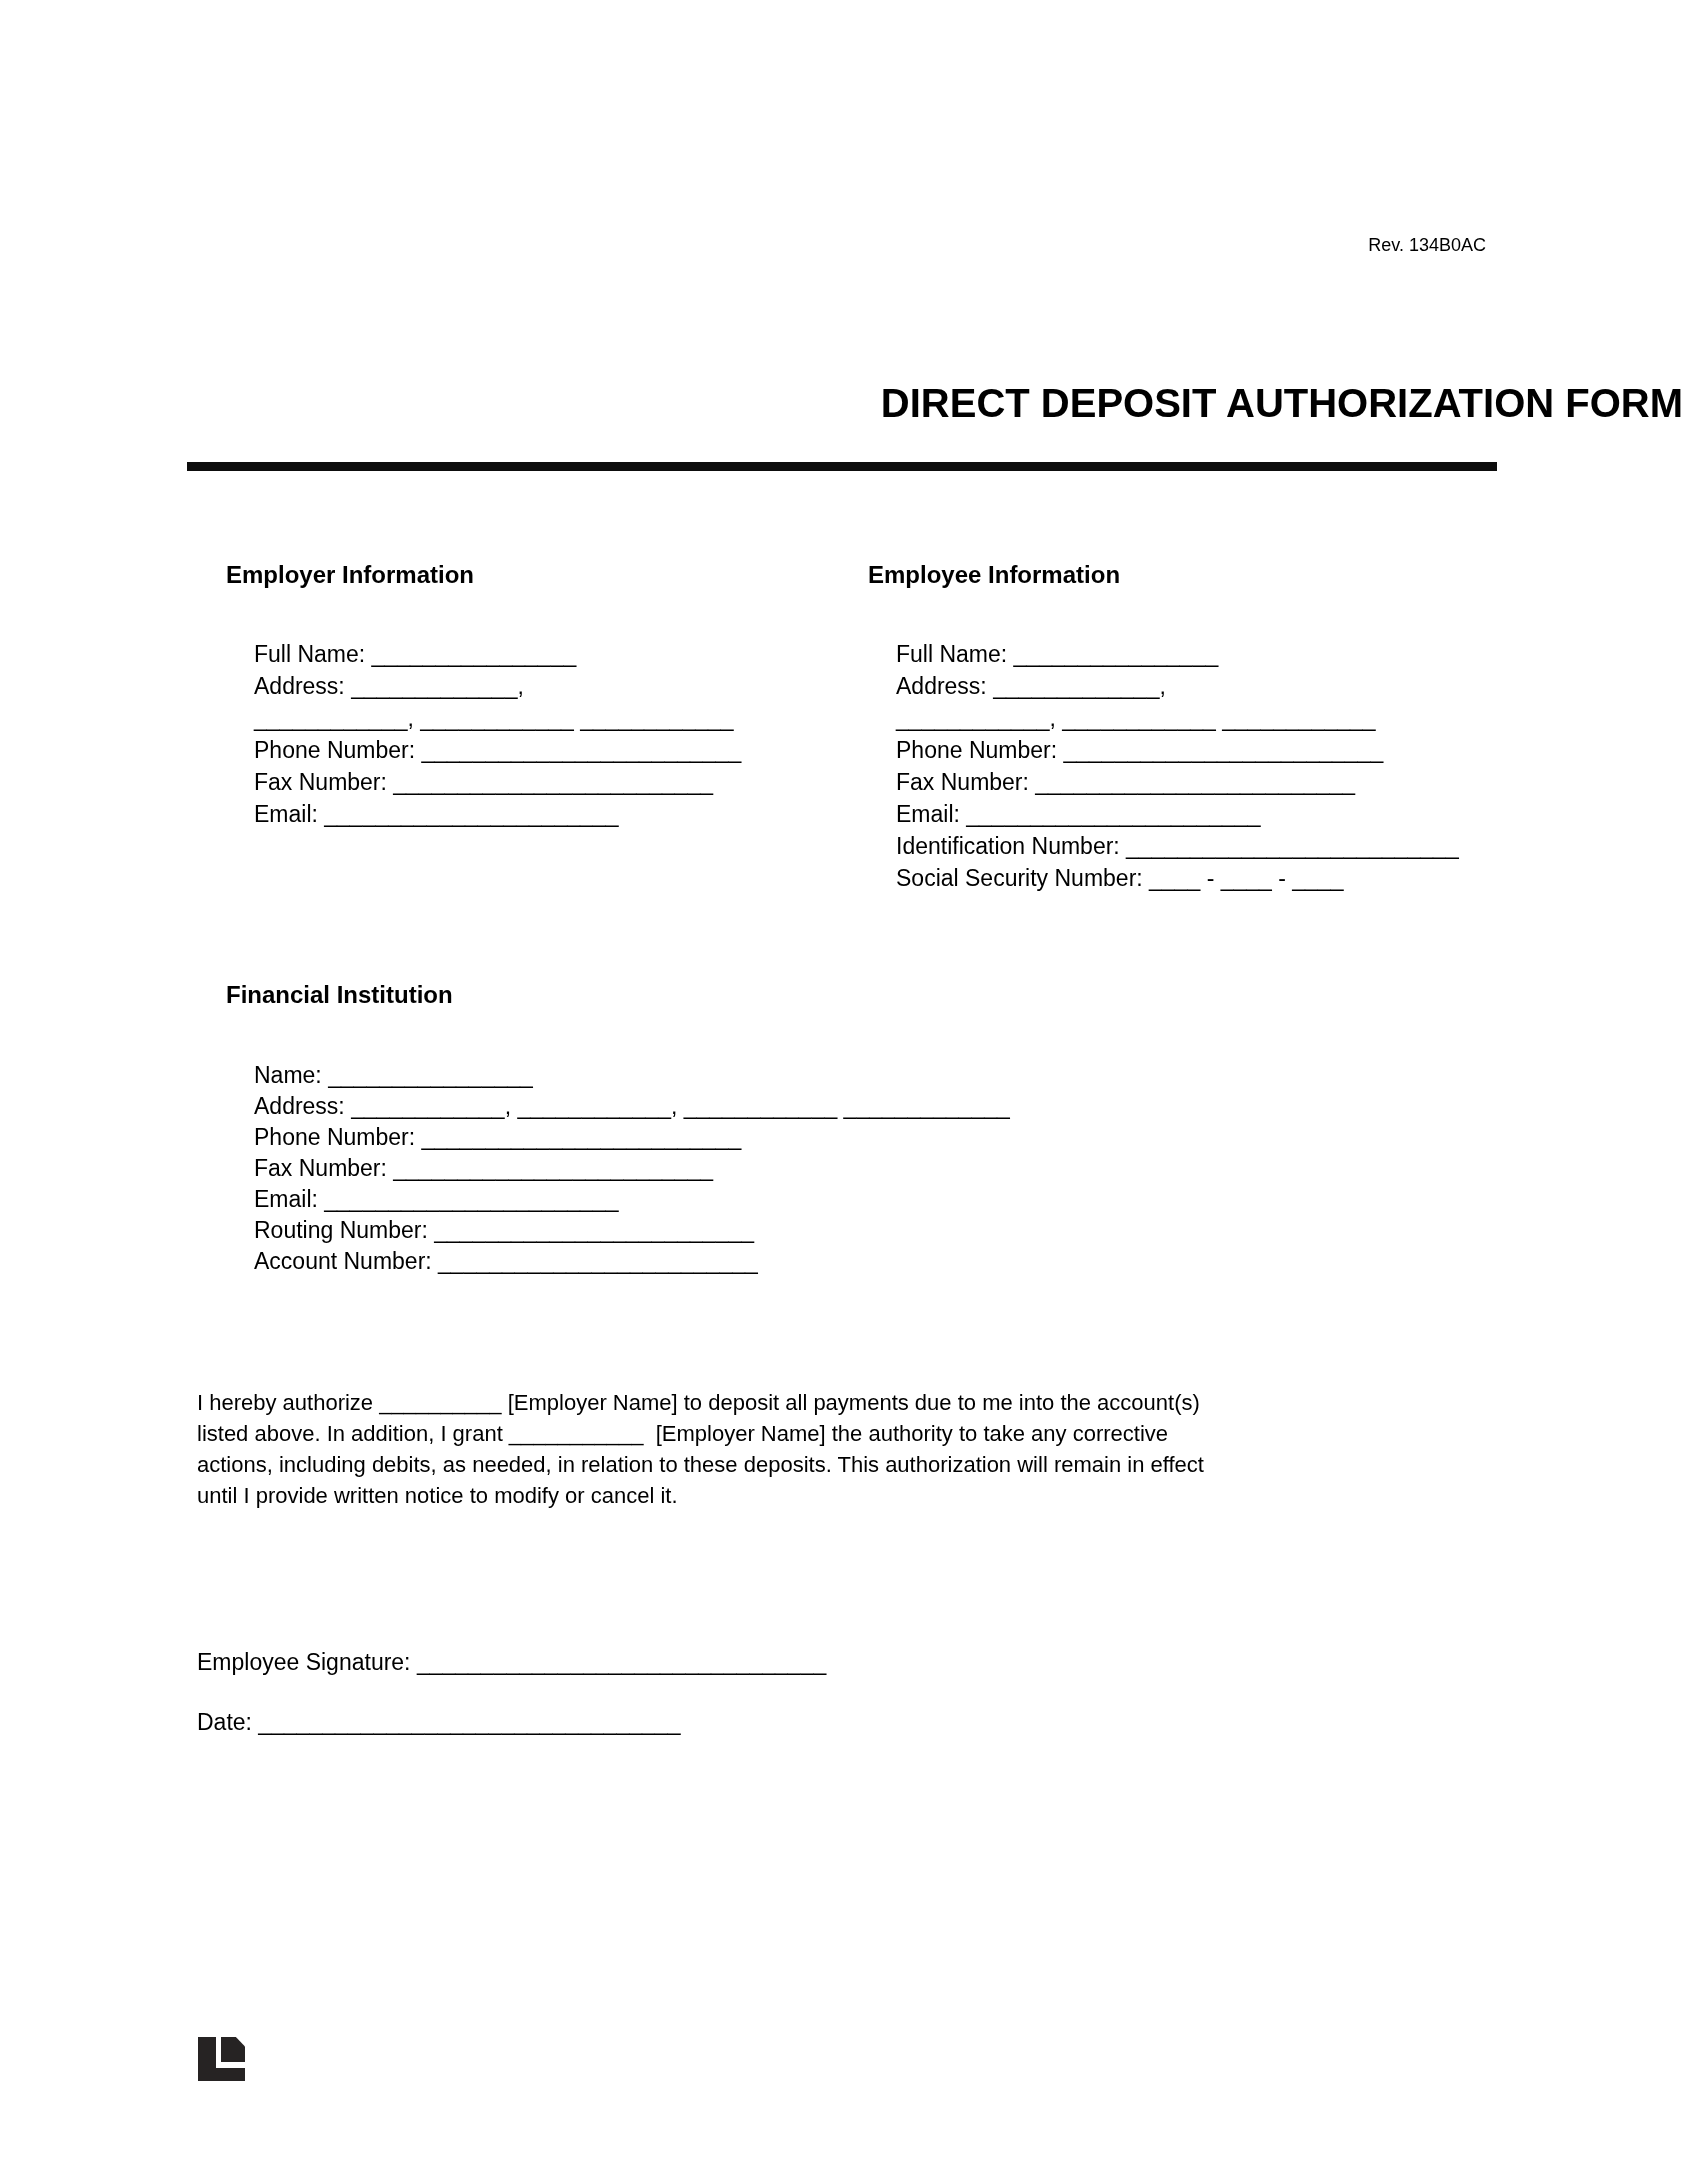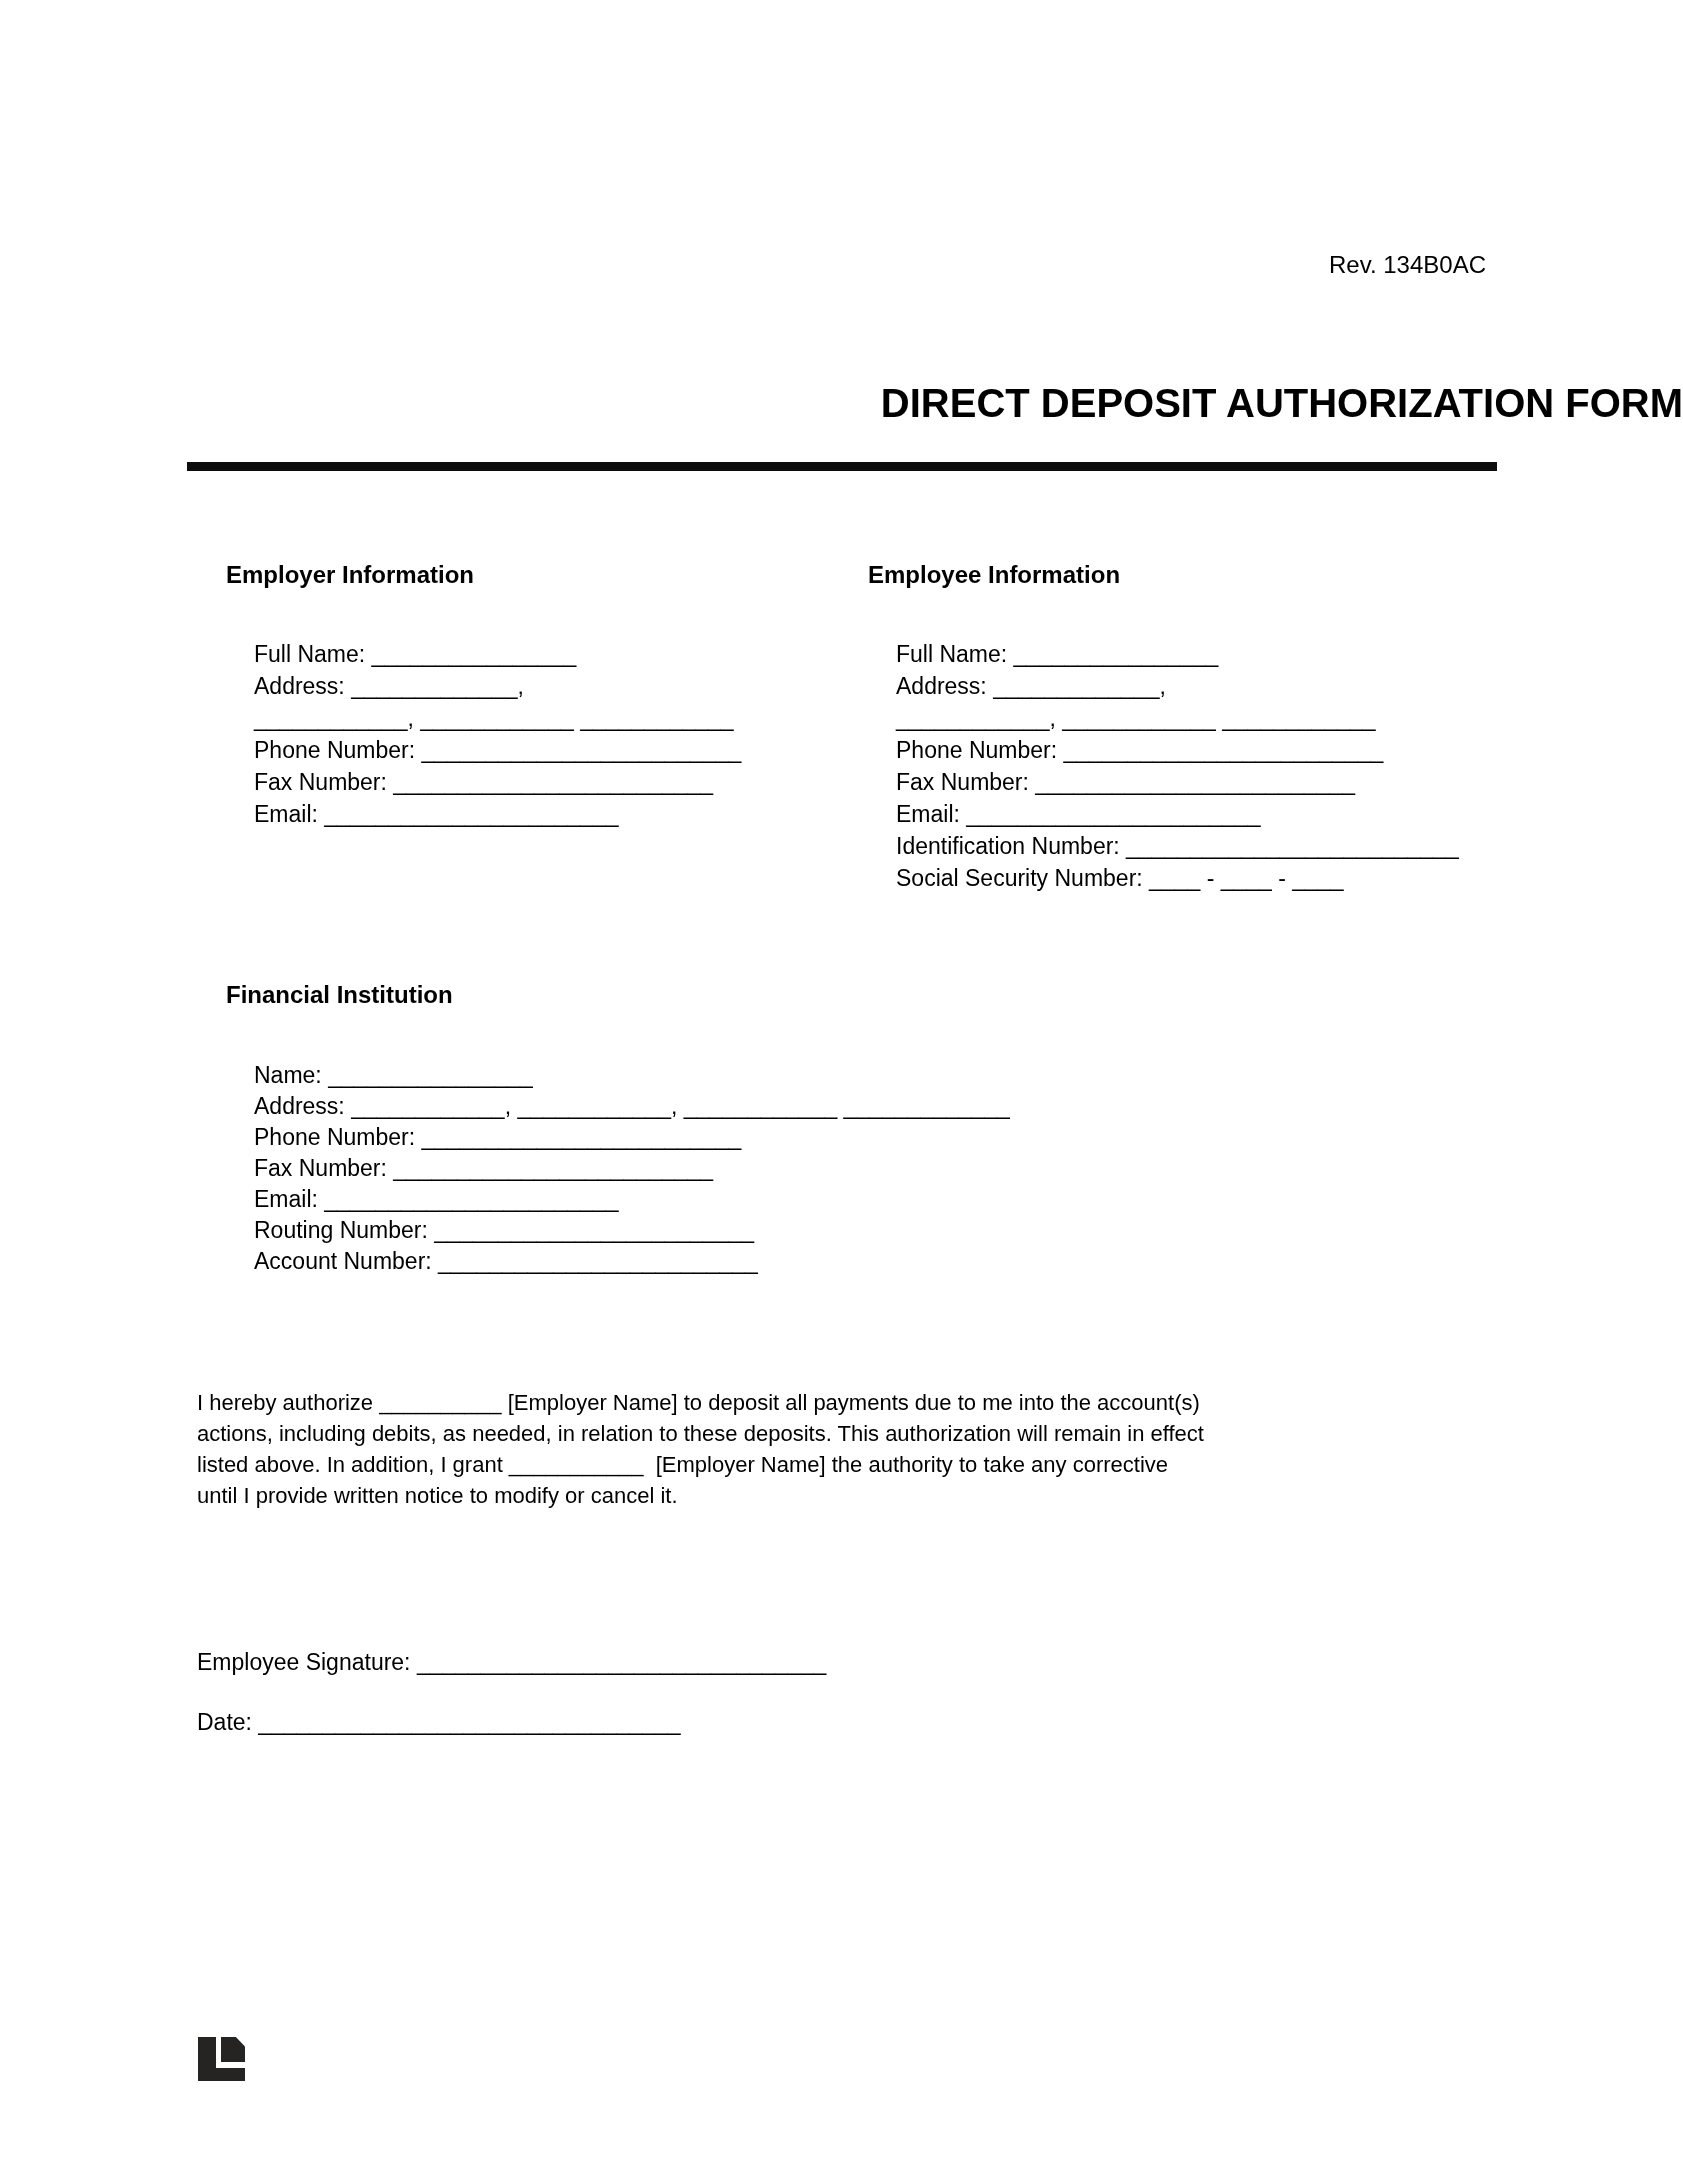--- a/index.html
+++ b/index.html
@@ -6,22 +6,22 @@
   html,body { background:#ffffff; }
   .page {
     position:relative;
     width:1683px; height:2178px;
     background:#ffffff;
     color:#000000;
     font-family:"Liberation Sans","DejaVu Sans",sans-serif;
     overflow:hidden;
   }
   .rev {
-    position:absolute; top:251px; right:197px;
-    font-size:24px; white-space:pre;
+    position:absolute; top:235px; right:197px;
+    font-size:18px; white-space:pre;
   }
   .title {
     position:absolute; left:0; right:0; top:381px;
     font-size:40px; font-weight:bold; text-align:right;
     line-height:1.1; white-space:pre;
   }
   .rule {
     position:absolute; left:187px; top:462px;
     width:1310px; height:9px; background:#0d0d0d;
   }
@@ -99,22 +99,22 @@
     <div class="line">Phone Number: _________________________</div>
     <div class="line">Fax Number: _________________________</div>
     <div class="line">Email: _______________________</div>
     <div class="line">Routing Number: _________________________</div>
     <div class="line">Account Number: _________________________</div>
   </div>
 
 
   <div class="para">
     <div class="pline">I hereby authorize __________ [Employer Name] to deposit all payments due to me into the account(s)</div>
+    <div class="pline">listed above. In addition, I grant ___________  [Employer Name] the authority to take any corrective</div>
     <div class="pline">actions, including debits, as needed, in relation to these deposits. This authorization will remain in effect</div>
-    <div class="pline">listed above. In addition, I grant ___________  [Employer Name] the authority to take any corrective</div>
     <div class="pline">until I provide written notice to modify or cancel it.</div>
   </div>
 
   <div class="sig sig-line">Employee Signature: ________________________________</div>
   <div class="sig date-line">Date: _________________________________</div>
 
   <div class="logo">
     <div class="bar-left"></div>
     <div class="bar-bottom"></div>
     <div class="page-shape"></div>

